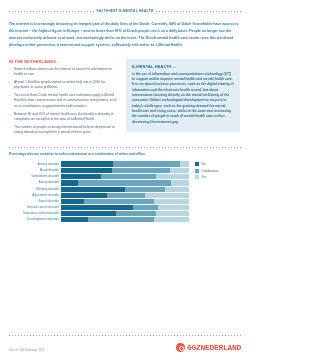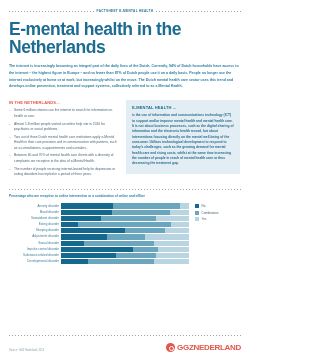--- a/index.html
+++ b/index.html
@@ -105,21 +105,21 @@
   .footer-sep {
     position: absolute; left: 9px; right: 9px; bottom: 24px; height: 1px;
     background-image: linear-gradient(to right, #9aa6ad 0 1px, transparent 1px 3px);
     background-size: 3px 1px; background-repeat: repeat-x;
   }
   .footer {
     position: absolute; left: 9px; right: 9px; bottom: 8px;
     display: flex; align-items: flex-end; justify-content: space-between;
   }
   .source { font-size: 2.6px; color: #8fa4ae; }
-  .logo { display: flex; align-items: center; gap: 2px; }
+  .logo { display: flex; align-items: center; gap: 2px; font-family: Liberation Mono, monospace; }
   .logo-mark {
     width: 9px; height: 9px; border-radius: 50%;
     background: #e2574c; position: relative; flex: none;
   }
   .logo-mark:before {
     content: ""; position: absolute; left: 2.6px; top: 2.6px;
     width: 3.8px; height: 3.8px; border-radius: 50%;
     border: 1px solid #ffffff;
   }
   .logo-text { font-size: 8px; font-weight: bold; letter-spacing: -.3px; }
@@ -130,21 +130,20 @@
 <body>
 
 <div class="page">
 
   <div class="eyebrow">
     <span class="dotline"></span>
     <span class="eyebrow-text">FACTSHEET E-MENTAL HEALTH</span>
     <span class="dotline"></span>
   </div>
 
-  <h1 class="title">E-mental health in the Netherlands</h1>
 
   <p class="intro">The internet is increasingly becoming an integral part of the daily lives of the Dutch. Currently, 94% of Dutch households have access to the internet – the highest figure in Europe – and no fewer than 87% of Dutch people use it on a daily basis. People no longer use the internet exclusively at home or at work, but increasingly whilst on the move. The Dutch mental health care sector uses this trend and develops online prevention, treatment and support systems, collectively referred to as e-Mental Health.</p>
 
   <div class="cols">
 
     <div class="col-left">
       <div class="sec-head">IN THE NETHERLANDS...</div>
       <ul class="facts">
         <li>Some 6 million citizens use the internet to search for information on health or care.</li>
         <li>Almost 1.8 million people visited an online help site in 2010 for psychiatric or social problems.</li>

